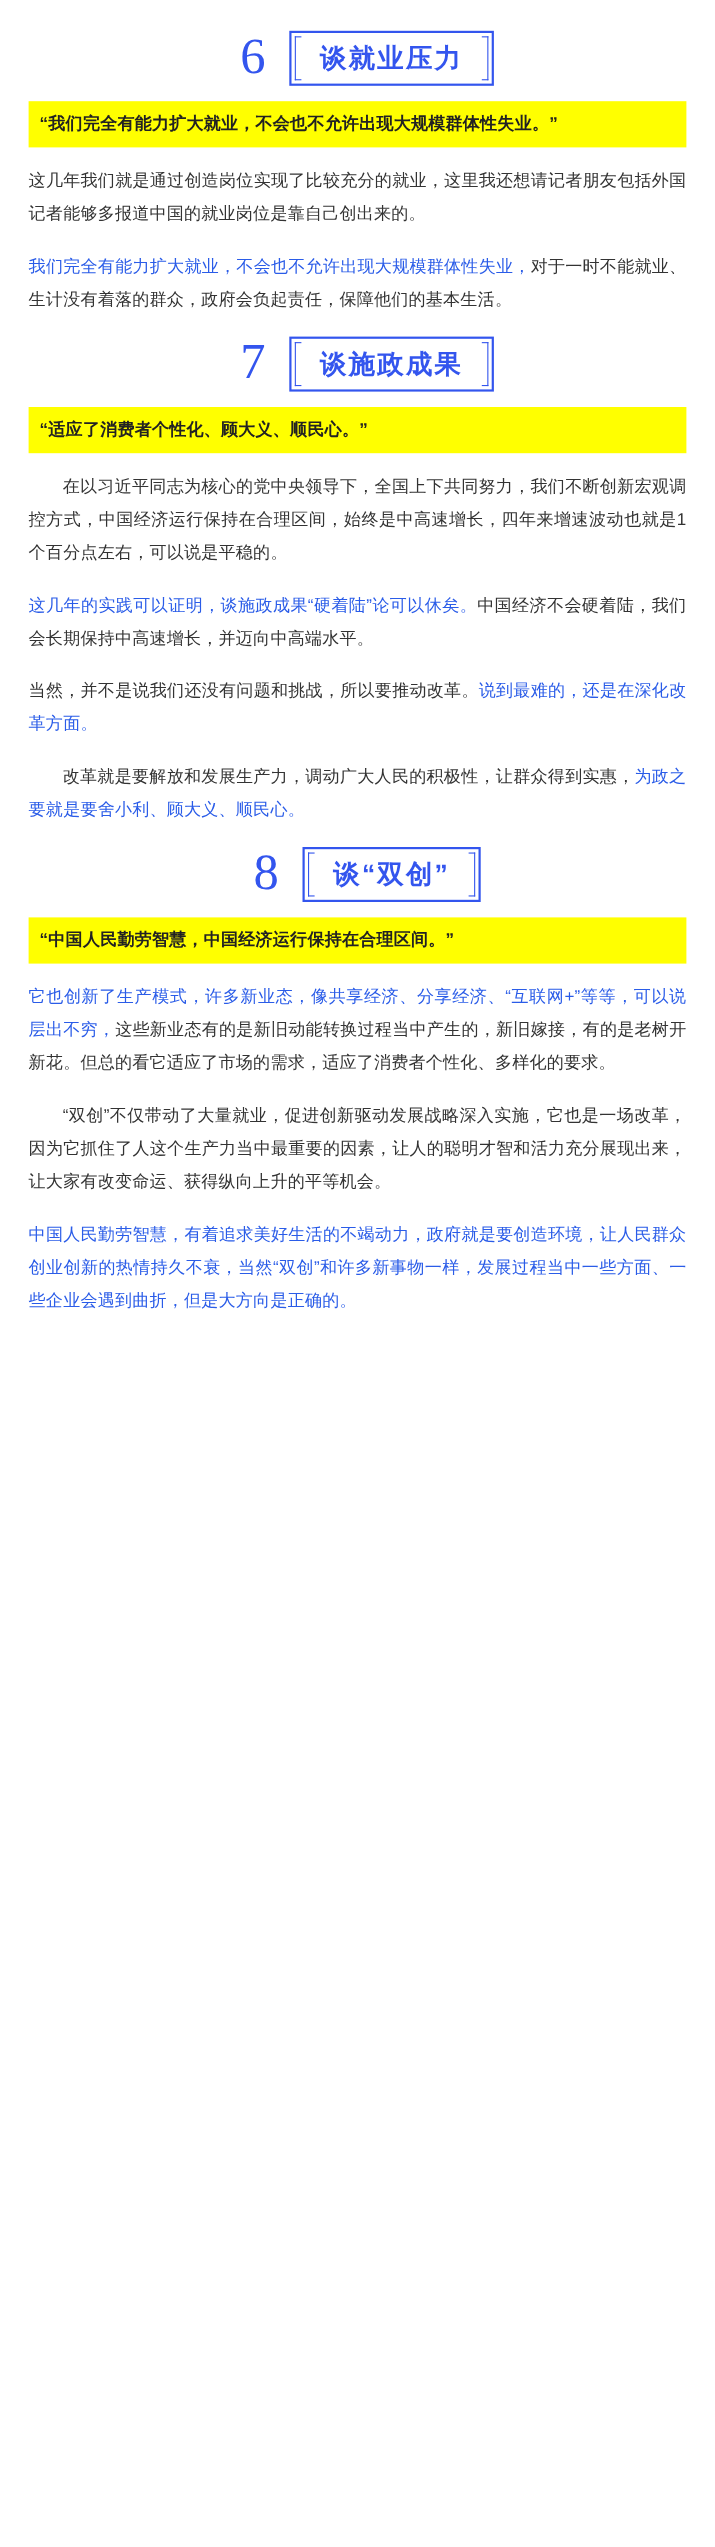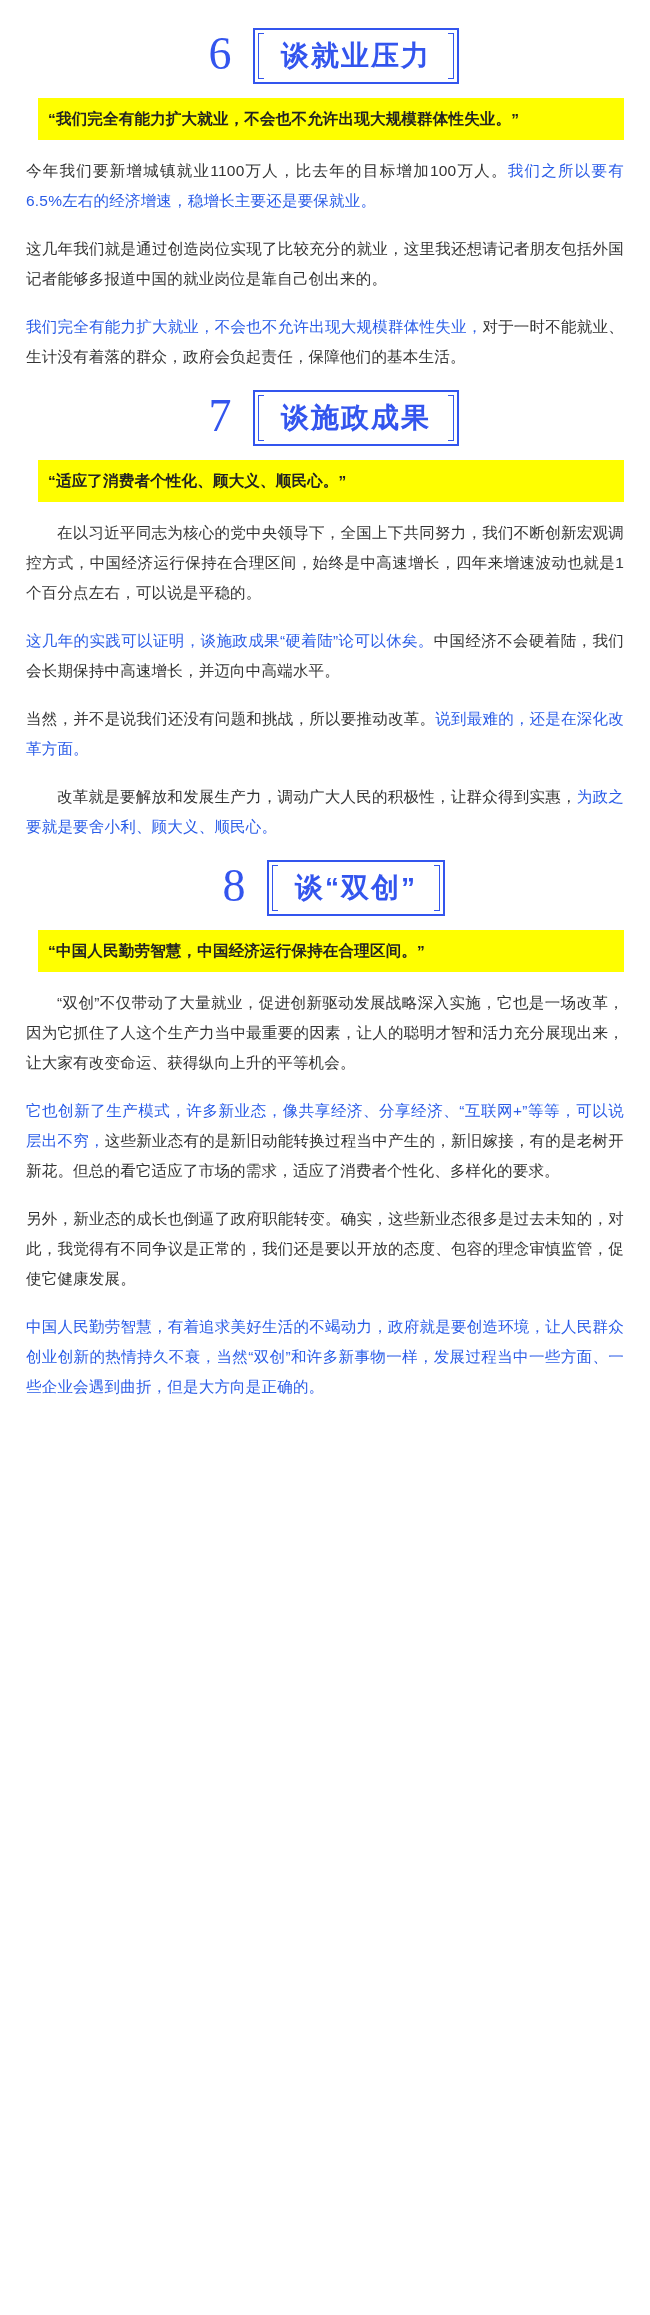--- a/index.html
+++ b/index.html
@@ -58,31 +58,31 @@
   .title-frame::before {
     left: 3px;
     border-left: 1px solid #3355ee;
   }
   .title-frame::after {
     right: 3px;
     border-right: 1px solid #3355ee;
   }
   .title-text {
     font-family: "Liberation Sans", sans-serif;
-    font-size: 28px;
+    font-size: 24px;
     font-weight: bold;
     color: #3355ee;
     letter-spacing: 2px;
     white-space: nowrap;
   }
 
   
   .quote-wrap {
     padding: 0 26px;
-    margin: 10px 0 16px 12px;
+    margin: 10px 0 16px 0;
   }
   .quote {
     background: #ffff00;
     color: #222222;
     font-weight: bold;
     font-size: 15.5px;
     line-height: 27px;
     padding: 7px 10px 8px 10px;
     letter-spacing: 0.2px;
   }
@@ -122,23 +122,20 @@
     <div class="section-header">
       <div class="section-number">6</div>
       <div class="title-frame">
         <div class="title-text">谈就业压力</div>
       </div>
     </div>
     <div class="quote-wrap">
       <div class="quote">“我们完全有能力扩大就业，不会也不允许出现大规模群体性失业。”</div>
     </div>
     <div class="body">
-      <p class="para">
-        <span class="mix-dark">今年我们要新增城镇就业1100万人，比去年的目标增加100万人。</span><span class="mix-blue">我们之所以要有6.5%左右的经济增速，稳增长主要还是要保就业。</span>
-      </p>
       <p class="para">这几年我们就是通过创造岗位实现了比较充分的就业，这里我还想请记者朋友包括外国记者能够多报道中国的就业岗位是靠自己创出来的。</p>
       <p class="para">
         <span class="mix-blue">我们完全有能力扩大就业，不会也不允许出现大规模群体性失业，</span><span class="mix-dark">对于一时不能就业、生计没有着落的群众，政府会负起责任，保障他们的基本生活。</span>
       </p>
     </div>
   </div>
 
   <div class="section">
     <div class="section-header">
       <div class="section-number">7</div>
@@ -167,22 +164,21 @@
     <div class="section-header">
       <div class="section-number">8</div>
       <div class="title-frame">
         <div class="title-text">谈“双创”</div>
       </div>
     </div>
     <div class="quote-wrap">
       <div class="quote">“中国人民勤劳智慧，中国经济运行保持在合理区间。”</div>
     </div>
     <div class="body">
-      <p class="para indent">“双创”不仅带动了大量就业，促进创新驱动发展战略深入实施，它也是一场改革，因为它抓住了人这个生产力当中最重要的因素，让人的聪明才智和活力充分展现出来，让大家有改变命运、获得纵向上升的平等机会。</p>
       <p class="para">
         <span class="mix-blue">它也创新了生产模式，许多新业态，像共享经济、分享经济、“互联网+”等等，可以说层出不穷，</span><span class="mix-dark">这些新业态有的是新旧动能转换过程当中产生的，新旧嫁接，有的是老树开新花。但总的看它适应了市场的需求，适应了消费者个性化、多样化的要求。</span>
       </p>
-      <p class="para">另外，新业态的成长也倒逼了政府职能转变。确实，这些新业态很多是过去未知的，对此，我觉得有不同争议是正常的，我们还是要以开放的态度、包容的理念审慎监管，促使它健康发展。</p>
+      <p class="para indent">“双创”不仅带动了大量就业，促进创新驱动发展战略深入实施，它也是一场改革，因为它抓住了人这个生产力当中最重要的因素，让人的聪明才智和活力充分展现出来，让大家有改变命运、获得纵向上升的平等机会。</p>
       <p class="para blue">中国人民勤劳智慧，有着追求美好生活的不竭动力，政府就是要创造环境，让人民群众创业创新的热情持久不衰，当然“双创”和许多新事物一样，发展过程当中一些方面、一些企业会遇到曲折，但是大方向是正确的。</p>
     </div>
   </div>
 
 </div>
 
 </body></html>

